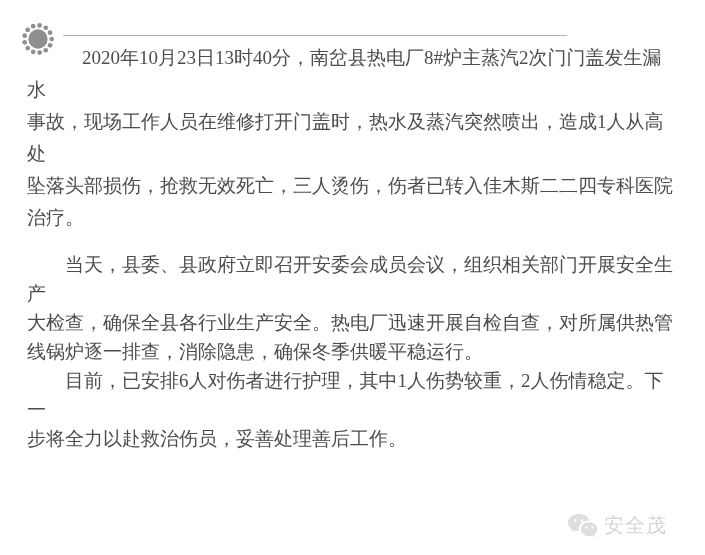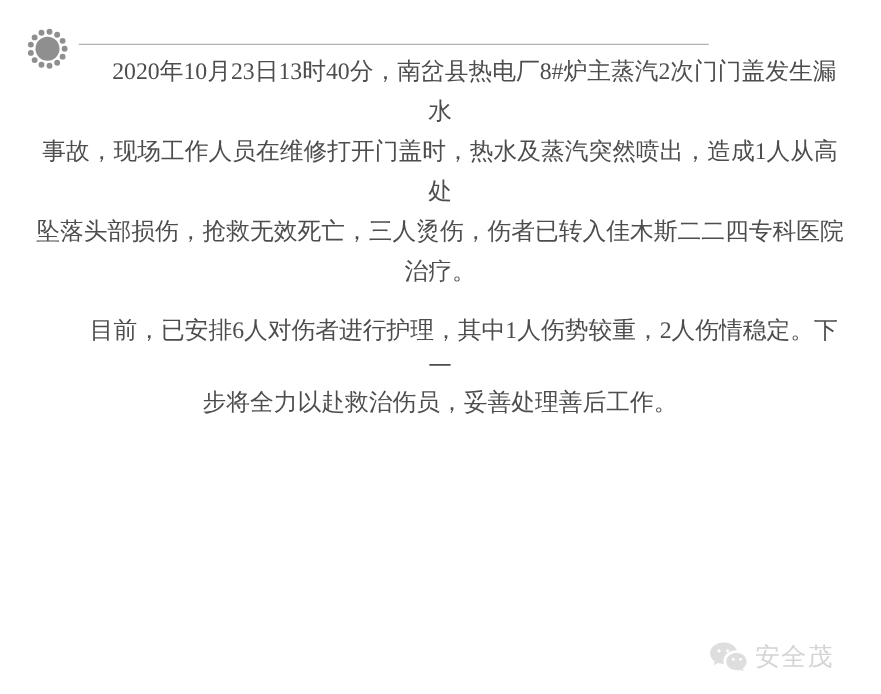--- a/index.html
+++ b/index.html
@@ -30,21 +30,21 @@
     position: absolute;
     left: 27px;
     top: 42px;
     width: 650px;
     color: #4d4d4d;
   }
   .para {
     margin: 0;
     font-size: 19px;
     white-space: pre-line;   
-    text-align: center;
+    text-align: left;
   }
   .para-first {
     line-height: 32px;
     text-indent: 55px;
     margin-bottom: 16px;
   }
   .para-body {
     line-height: 29px;
     text-indent: 38px;
   }
@@ -86,20 +86,23 @@
     </g>
   </svg>
 
   <div class="header-divider"></div>
 
   <div class="article">
     <p class="para para-first">2020年10月23日13时40分，南岔县热电厂8#炉主蒸汽2次门门盖发生漏水
 事故，现场工作人员在维修打开门盖时，热水及蒸汽突然喷出，造成1人从高处
 坠落头部损伤，抢救无效死亡，三人烫伤，伤者已转入佳木斯二二四专科医院
 治疗。</p>
+    <p class="para para-body">当天，县委、县政府立即召开安委会成员会议，组织相关部门开展安全生产
+大检查，确保全县各行业生产安全。热电厂迅速开展自检自查，对所属供热管
+线锅炉逐一排查，消除隐患，确保冬季供暖平稳运行。</p>
     <p class="para para-body">目前，已安排6人对伤者进行护理，其中1人伤势较重，2人伤情稳定。下一
 步将全力以赴救治伤员，妥善处理善后工作。</p>
 
   </div>
 
   <div class="watermark">
     <svg width="32" height="27" viewBox="0 0 32 27" aria-hidden="true">
       <g fill="#dedede">
         <path d="M12 2 C5.9 2 1 6 1 10.6 c0 2.6 1.5 4.9 3.9 6.5 l-1 3 3.3-1.7 c1.2 0.4 2.5 0.6 3.8 0.6 0.4 0 0.8 0 1.2-0.1 -0.3-0.8-0.4-1.6-0.4-2.4 0-4.5 4.3-8.1 9.6-8.1 0.4 0 0.7 0 1.1 0.1 C21.4 4.7 17.1 2 12 2 z"></path>
         <path d="M22.5 10.2 c-4.7 0-8.5 3.1-8.5 7 0 3.9 3.8 7 8.5 7 1 0 2-0.2 2.9-0.5 l2.6 1.3 -0.8-2.4 c1.9-1.3 3.1-3.2 3.1-5.4 0-3.9-3.8-7-8.5-7z"></path>

